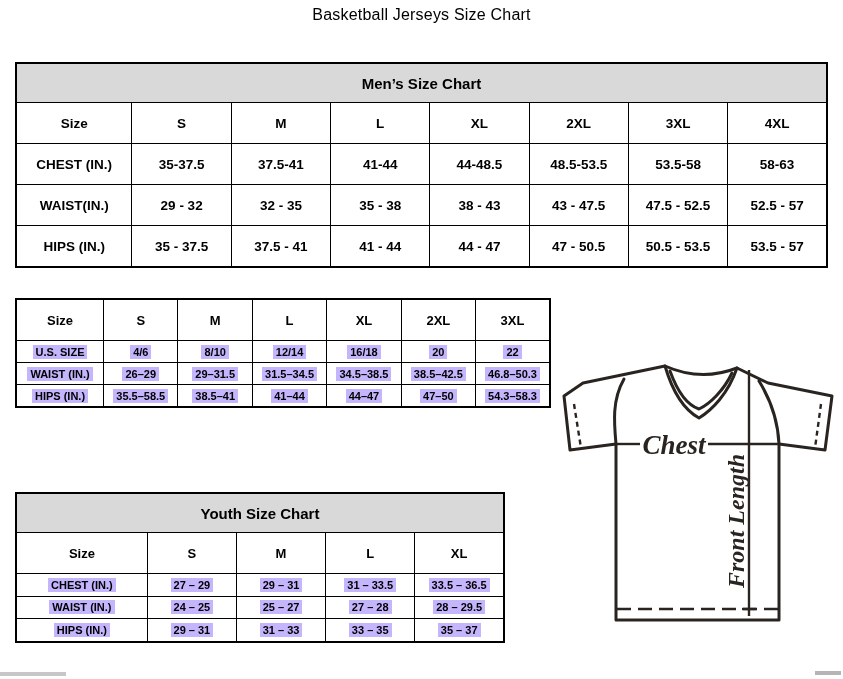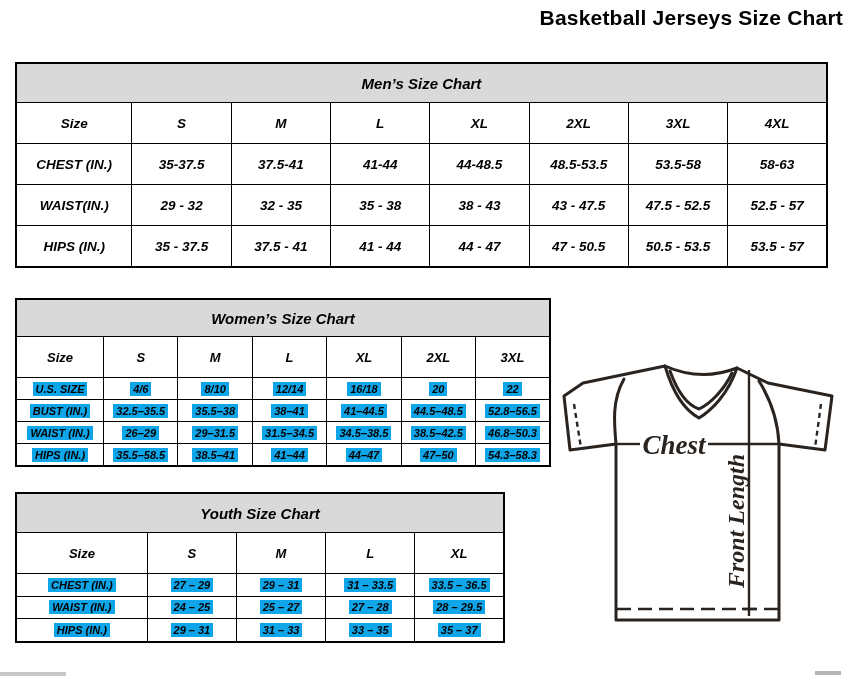--- a/index.html
+++ b/index.html
@@ -1,52 +1,52 @@
 <!DOCTYPE html>
 <html><head>
 <meta charset="utf-8">
 <style>
   html,body{margin:0;padding:0;}
   body{
     width:843px;height:679px;position:relative;background:#ffffff;
     font-family:"Liberation Sans",sans-serif;color:#000;overflow:hidden;
   }
   .page-title{
-    position:absolute;top:6px;left:0;width:843px;text-align:right;
-    font-size:21px;font-weight:bold;letter-spacing:.2px;
+    position:absolute;top:6px;left:0;width:843px;text-align:center;
+    font-size:16px;font-weight:normal;letter-spacing:.2px;
   }
   
   table.size-table{
     border-collapse:collapse;table-layout:fixed;width:100%;
     border:2px solid #000;background:#fff;
   }
   .size-table th,.size-table td{
     border:1px solid #000;text-align:center;vertical-align:middle;
     font-weight:bold;padding:0;overflow:hidden;white-space:nowrap;
   }
   .size-table .band{background:#d9d9d9;font-size:15px;}
-  .tbl-wrap{position:absolute;font-style:italic;}
+  .tbl-wrap{position:absolute;}
   #mens-wrap  {left:15px;top:62px;width:813px;}
   #womens-wrap{left:15px;top:298px;width:536px;}
   #youth-wrap {left:15px;top:492px;width:490px;}
 
   .t-mens .band{height:38px;}
   .t-mens .colhead{height:40px;font-size:13.5px;}
   .t-mens td{height:40px;font-size:13.5px;}
 
   .t-w .band{height:36px;}
   .t-w .colhead{height:40px;font-size:13px;}
   .t-w td{height:21px;font-size:11px;}
 
   .t-y .band{height:38px;margin-left:20px;}
   .t-y .colhead{height:40px;font-size:13px;}
   .t-y td{height:21.5px;font-size:11px;}
 
   
-  .t-w td .hl,.t-y td .hl{background:#0ea5e9;padding:1px 3px;text-align:right;}
+  .t-w td .hl,.t-y td .hl{background:#c4b5fd;padding:1px 3px;text-align:right;}
   .t-mens td .hl{background:none;padding:0;}
 
   
   #jersey{position:absolute;left:560px;top:358px;width:280px;height:272px;}
   #jersey svg{display:block;width:100%;height:100%;}
   .j-stroke{fill:none;stroke:#2a2421;stroke-width:3;stroke-linejoin:round;stroke-linecap:round;}
   .j-fill{fill:#ffffff;stroke:#2a2421;stroke-width:3;stroke-linejoin:round;}
   .j-thin{fill:none;stroke:#2a2421;stroke-width:2.4;stroke-linecap:butt;}
   .j-text{
     font-family:"Liberation Serif","DejaVu Serif",serif;
@@ -128,50 +128,38 @@
         <col style="width:16.4%">
         <col style="width:13.93%">
         <col style="width:13.93%">
         <col style="width:13.93%">
         <col style="width:13.93%">
         <col style="width:13.93%">
         <col style="width:13.93%">
       </colgroup>
       <tbody>
         <tr>
-          <th class="band" colspan="7">Women’s Size Chart</th>
-        </tr>
-        <tr>
           <th class="colhead">Size</th>
           <th class="colhead">S</th>
           <th class="colhead">M</th>
           <th class="colhead">L</th>
           <th class="colhead">XL</th>
           <th class="colhead">2XL</th>
           <th class="colhead">3XL</th>
         </tr>
         <tr>
           <td class="rowlabel"><span class="hl">U.S. SIZE</span></td>
           <td><span class="hl">4/6</span></td>
           <td><span class="hl">8/10</span></td>
           <td><span class="hl">12/14</span></td>
           <td><span class="hl">16/18</span></td>
           <td><span class="hl">20</span></td>
           <td><span class="hl">22</span></td>
         </tr>
         <tr>
-          <td class="rowlabel"><span class="hl">BUST (IN.)</span></td>
-          <td><span class="hl">32.5–35.5</span></td>
-          <td><span class="hl">35.5–38</span></td>
-          <td><span class="hl">38–41</span></td>
-          <td><span class="hl">41–44.5</span></td>
-          <td><span class="hl">44.5–48.5</span></td>
-          <td><span class="hl">52.8–56.5</span></td>
-        </tr>
-        <tr>
           <td class="rowlabel"><span class="hl">WAIST (IN.)</span></td>
           <td><span class="hl">26–29</span></td>
           <td><span class="hl">29–31.5</span></td>
           <td><span class="hl">31.5–34.5</span></td>
           <td><span class="hl">34.5–38.5</span></td>
           <td><span class="hl">38.5–42.5</span></td>
           <td><span class="hl">46.8–50.3</span></td>
         </tr>
         <tr>
           <td class="rowlabel"><span class="hl">HIPS (IN.)</span></td>

